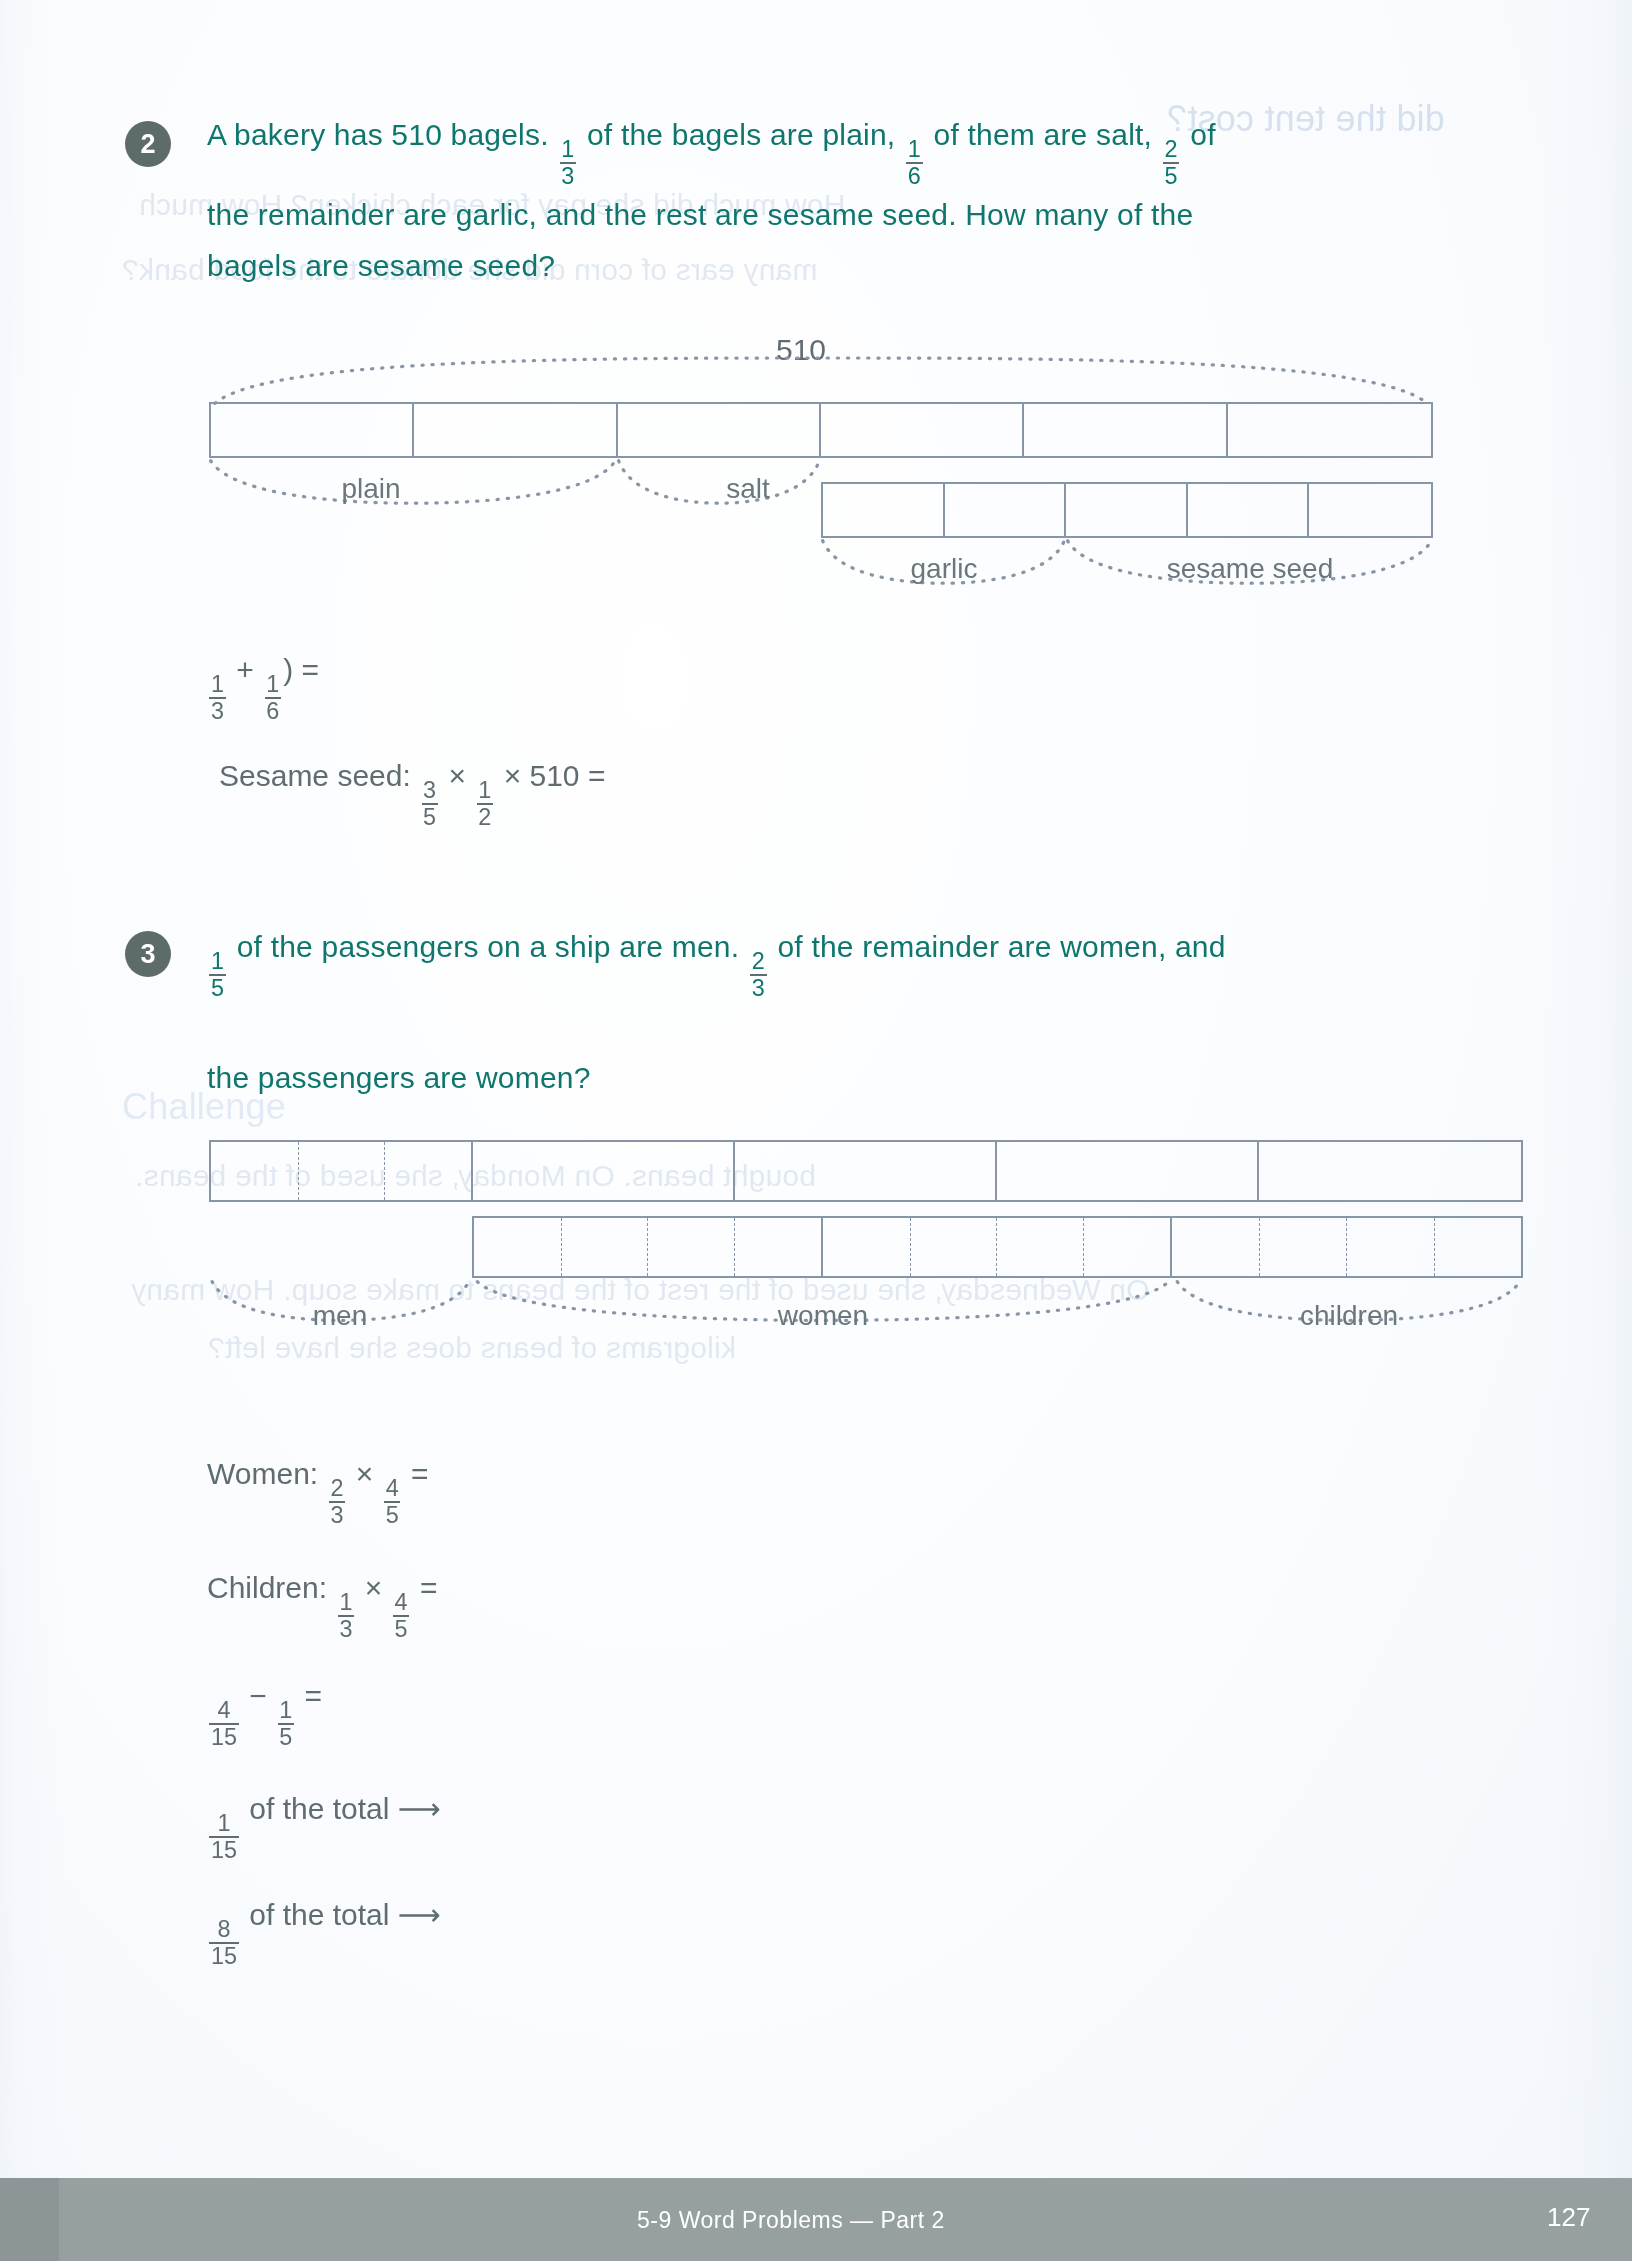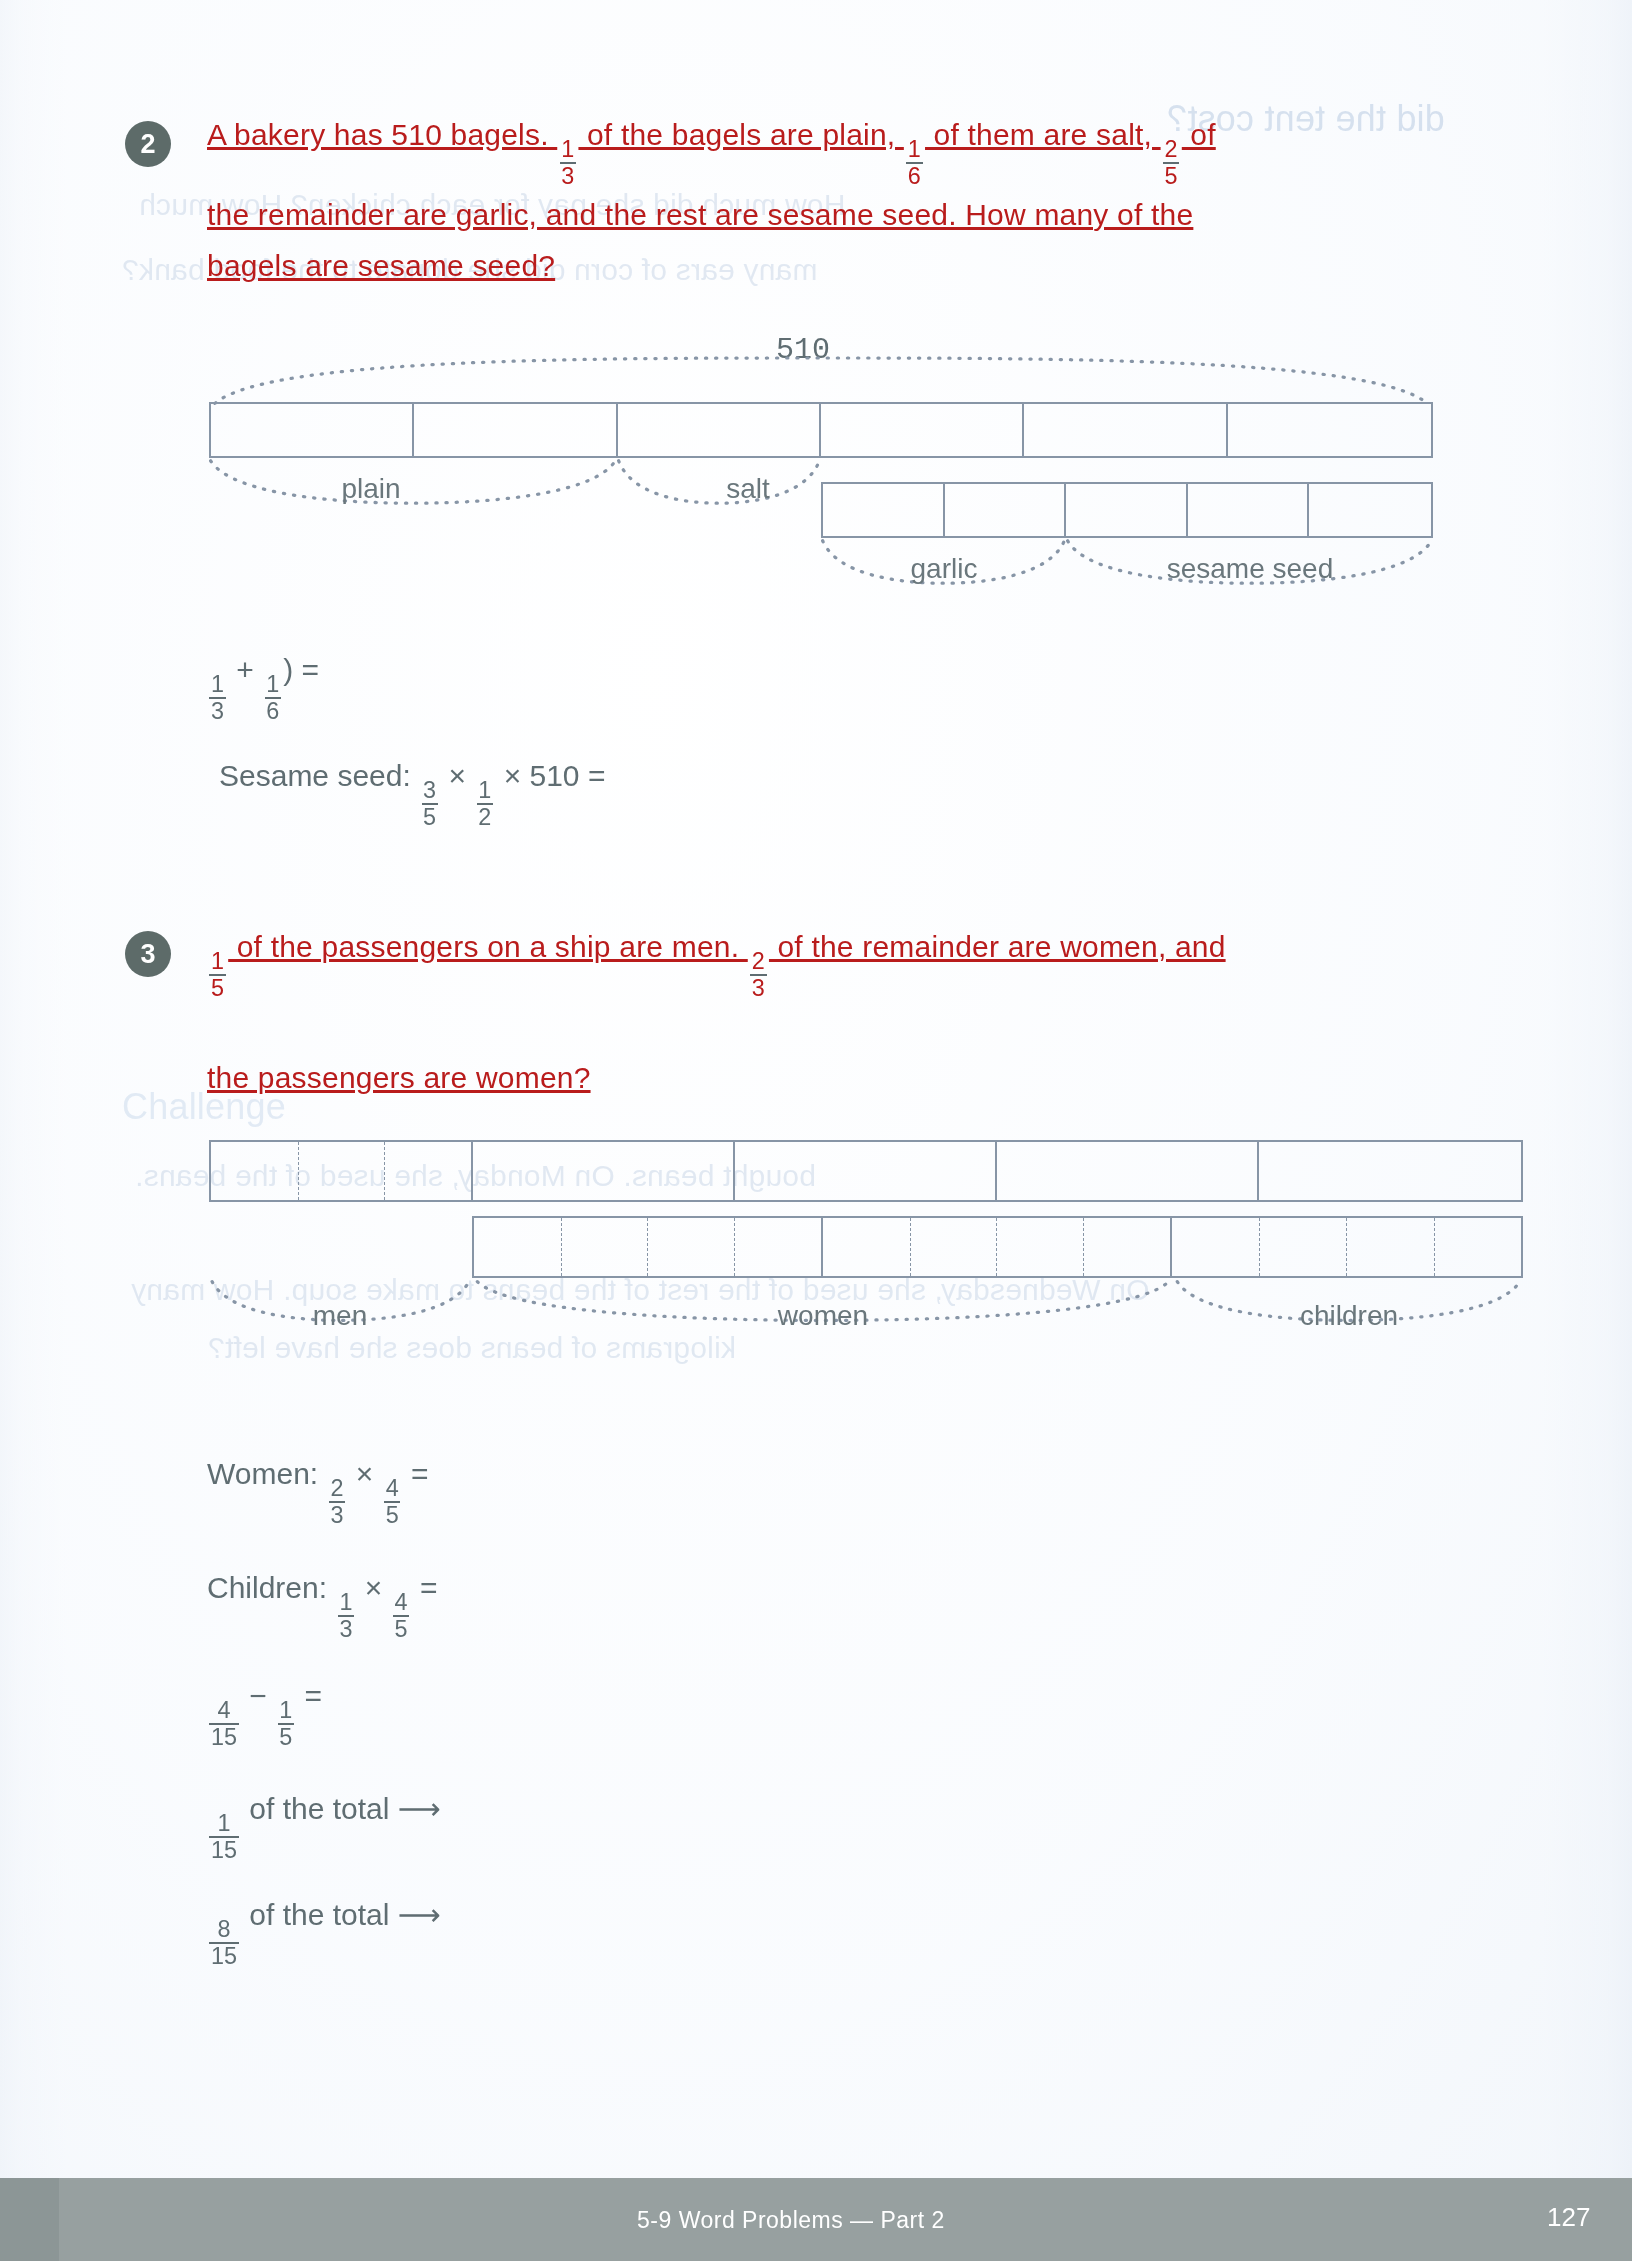--- a/index.html
+++ b/index.html
@@ -66,26 +66,25 @@
     font-size: 27px;
     font-weight: bold;
     display: flex;
     align-items: center;
     justify-content: center;
     font-family: "Liberation Sans", sans-serif;
   }
 
   .qtext {
     position: absolute;
-    color: #b91c1c;
+    color: #0f766e;
     font-size: 30px;
     line-height: 51px;
     font-family: "Liberation Sans", sans-serif;
     letter-spacing: 0.2px;
-    text-decoration: underline;
   }
 
   
   .frac {
     display: inline-flex;
     flex-direction: column;
     align-items: center;
     justify-content: center;
     vertical-align: -0.52em;
     line-height: 1;
@@ -213,21 +212,21 @@
         </span><span> of them are salt, </span><span class="frac">
           <span class="num">2</span>
           <span class="den">5</span>
         </span><span> of</span>
       <br>
       <span>the remainder are garlic, and the rest are sesame seed. How many of the</span>
       <br>
       <span>bagels are sesame seed?</span>
     </div>
 
-    <div class="toplabel" style="left:776px; top:333px;font-family:Liberation Mono, monospace;">510</div>
+    <div class="toplabel" style="left:776px; top:333px;">510</div>
 
     <div class="brace" style="left:209px; top:358px; width:1224px; height:47px;">
       <svg width="1224" height="47" viewBox="0 0 1500 58">
         <path d="M2,56 C 60,6 380,0 700,0 L 800,0 C 1120,0 1440,6 1498,56" fill="none" stroke="#8795a6" stroke-width="4" stroke-dasharray="1.5 11" stroke-linecap="round"></path>
       </svg>
     </div>
 
     <div class="bar" style="left:209px; top:402px; width:1224px; height:56px;">
       <div class="cell" style="width:16.6667%"></div>
       <div class="cell" style="width:16.6667%"></div>

